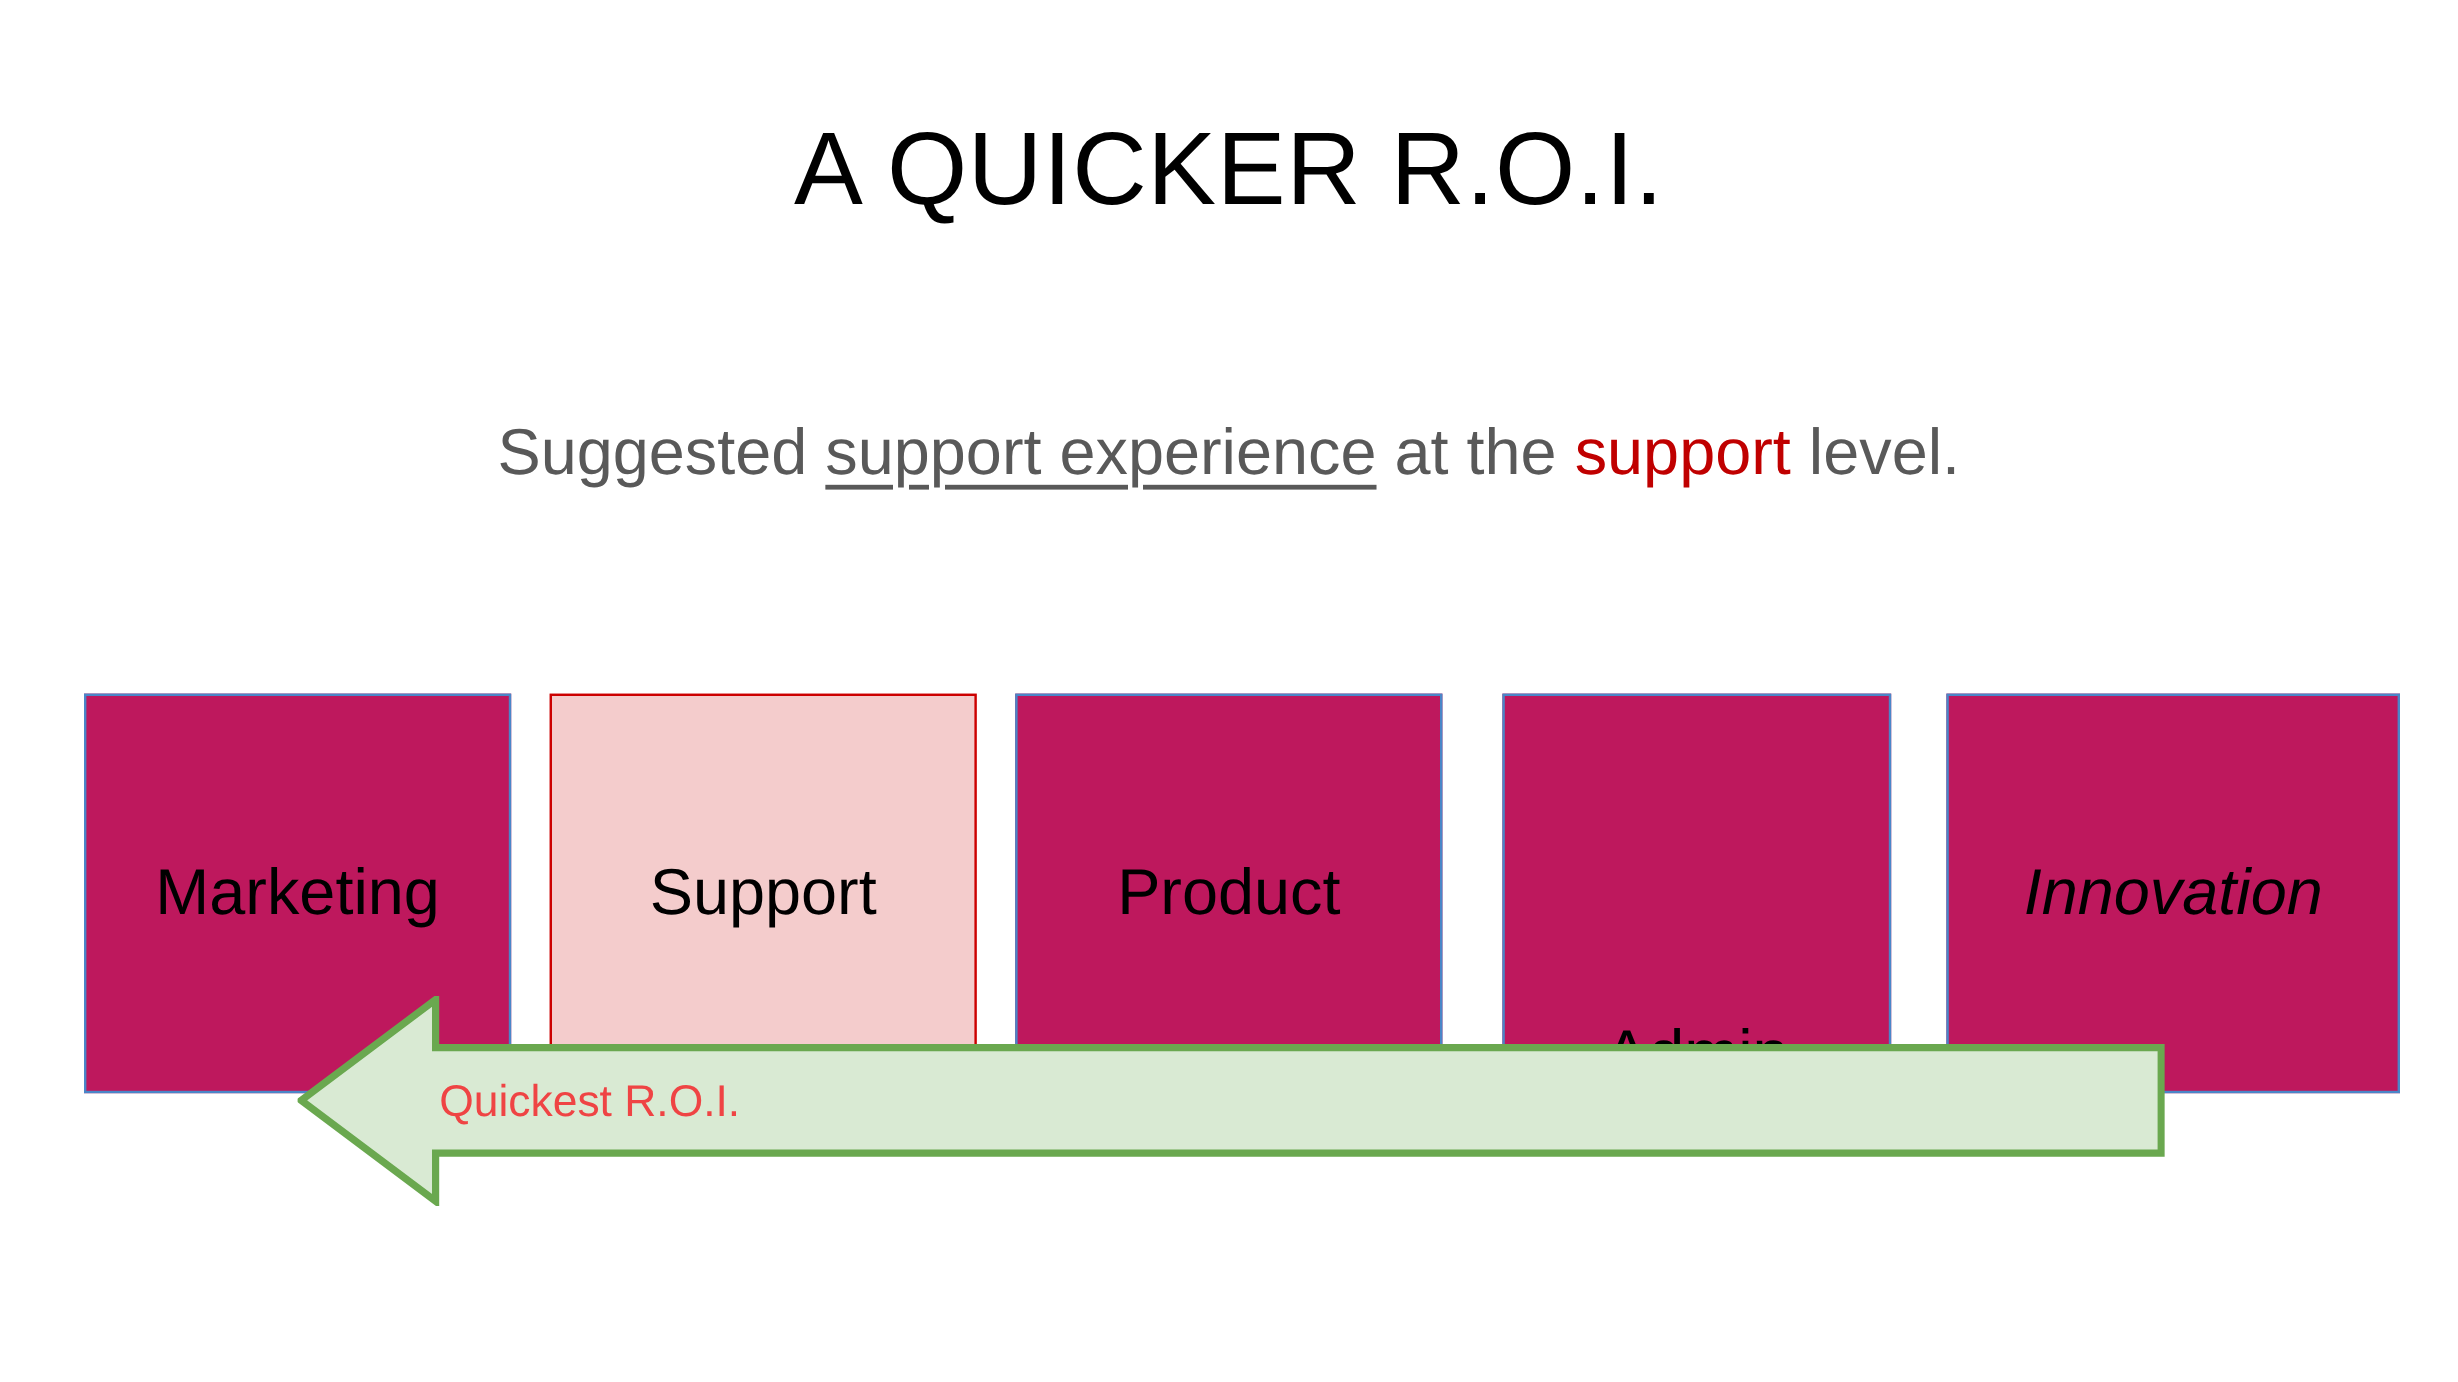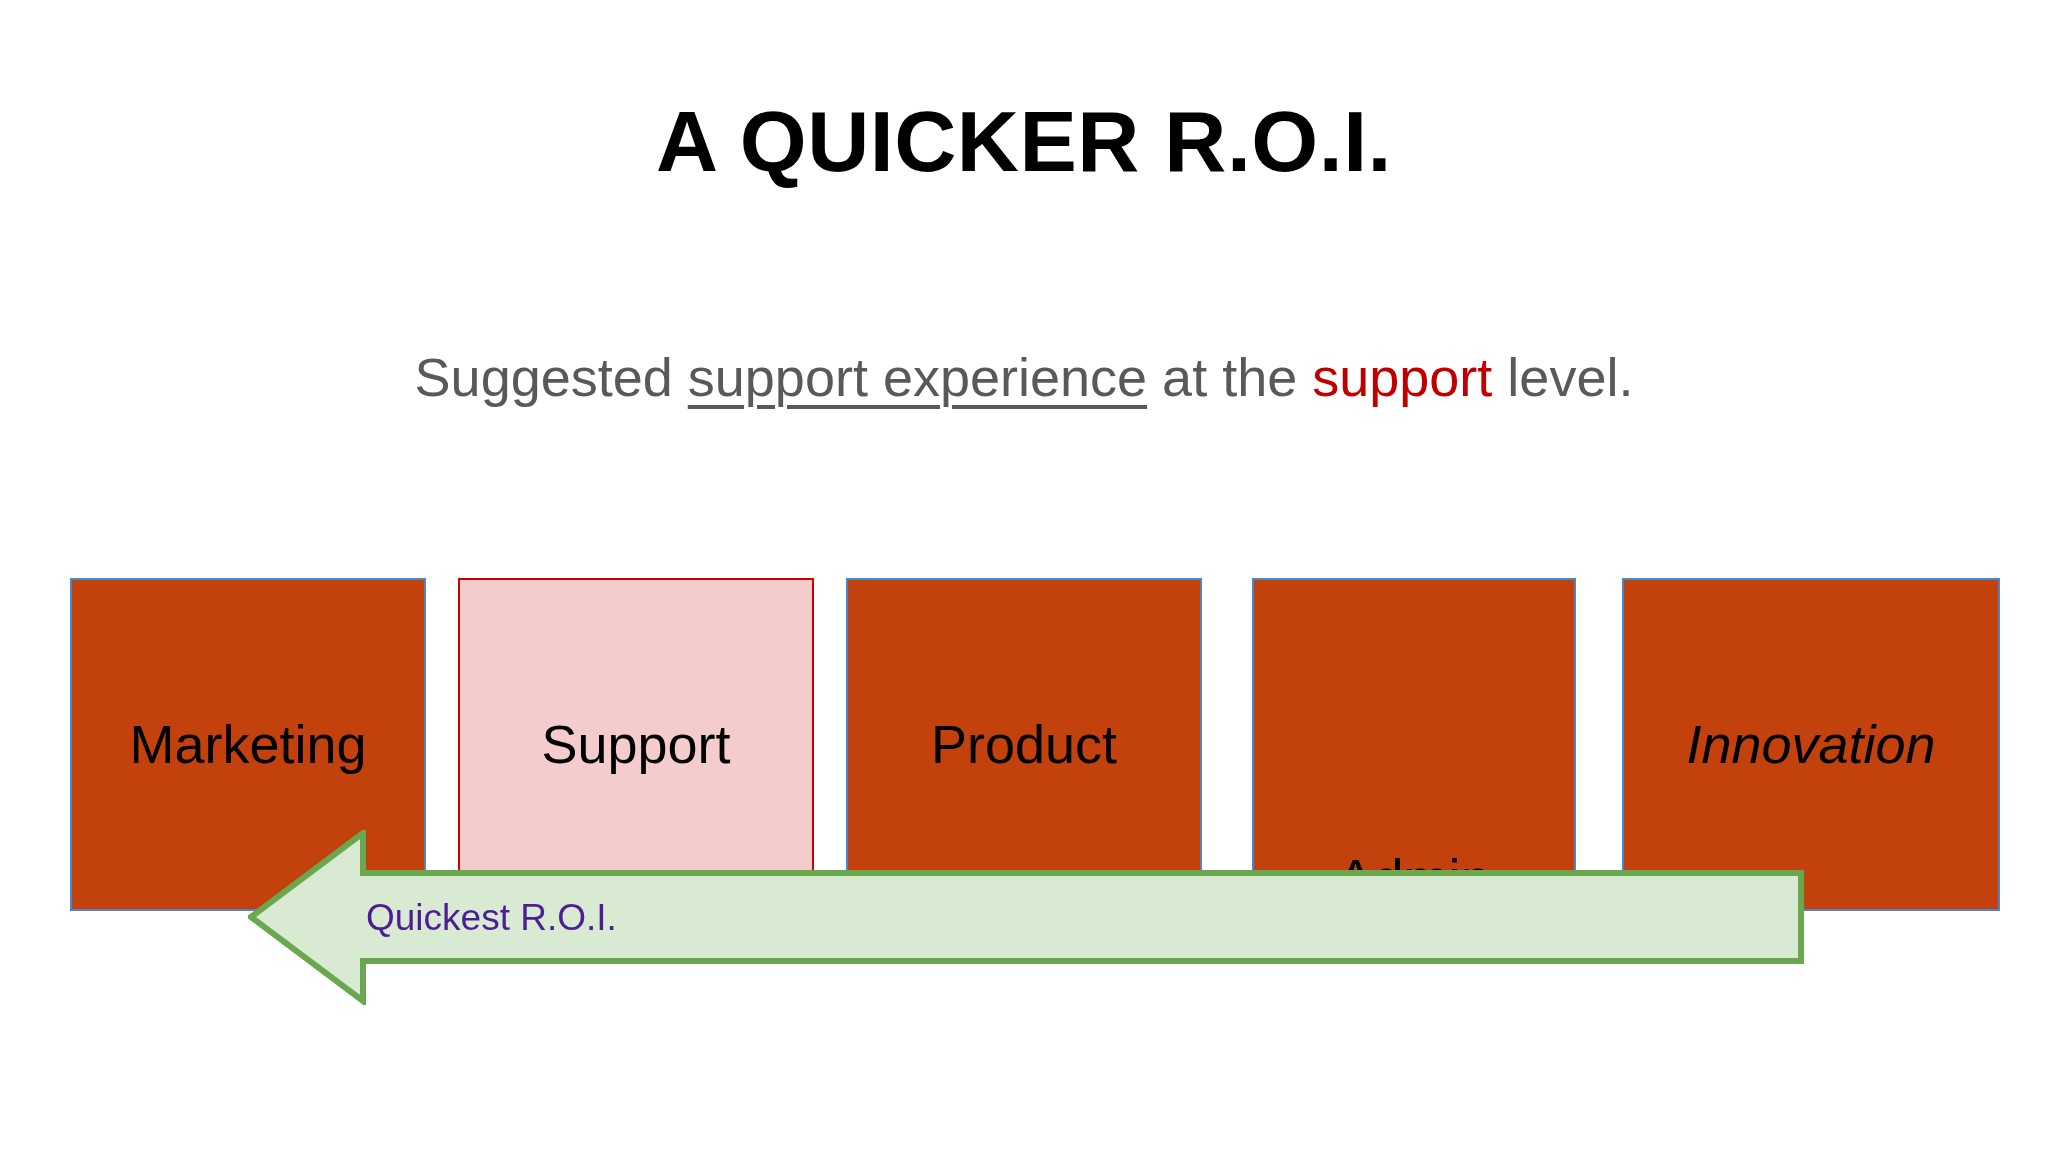--- a/index.html
+++ b/index.html
@@ -22,21 +22,21 @@
   }
 
   
   .title {
     position: absolute;
     left: 0;
     top: 98px;
     width: 2048px;
     text-align: center;
     font-size: 86px;
-    font-weight: 700;
+    font-weight: 400;
     letter-spacing: 0.5px;
     color: #000000;
     line-height: 1;
     white-space: nowrap;
   }
 
   
   .subtitle {
     position: absolute;
     left: 0;
@@ -80,21 +80,21 @@
     position: absolute;
     top: 0;
     height: 333px;
     box-sizing: border-box;
     display: flex;
     align-items: center;
     justify-content: center;
     text-align: center;
   }
   .stage-box.blue {
-    background: #c2410c;
+    background: #be185d;
     border: 2px solid #4a86c8;
   }
   .stage-box.red {
     background: #f4cccc;
     border: 2px solid #cc0000;
   }
   .stage-label {
     font-size: 54px;
     color: #000000;
     line-height: 1.15;
@@ -139,21 +139,21 @@
   }
   .green-arrow svg { display: block; }
   .green-arrow-label {
     position: absolute;
     left: 118px;
     top: 0;
     height: 175px;
     display: flex;
     align-items: center;
     font-size: 37px;
-    color: #4c1d95;
+    color: #ef4444;
     white-space: nowrap;
     pointer-events: none;
   }
 </style>
 </head>
 <body>
 
 <div class="slide">
 
   <div class="title">A QUICKER R.O.I.</div>

